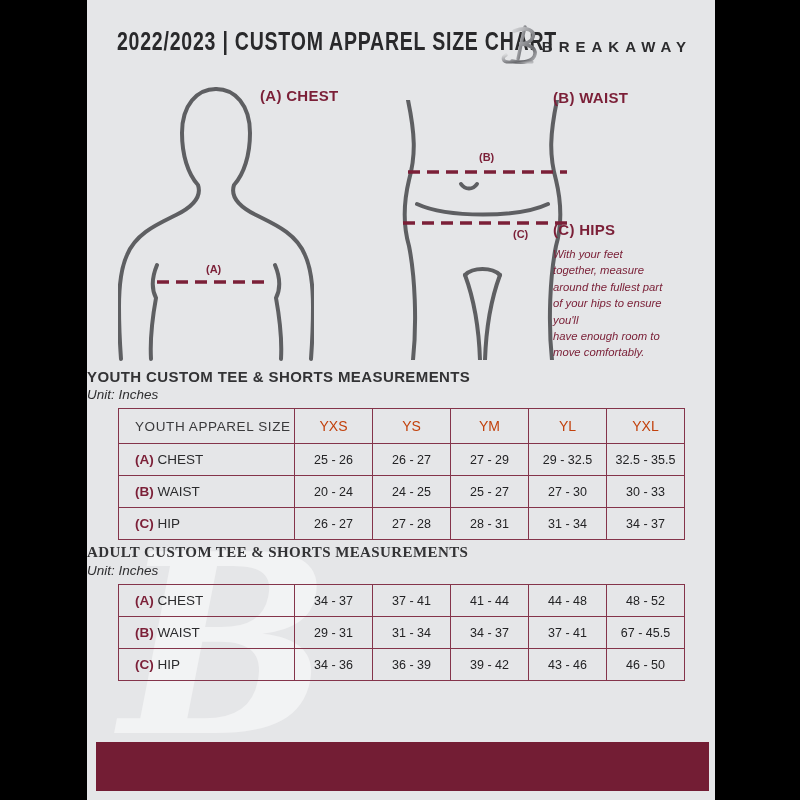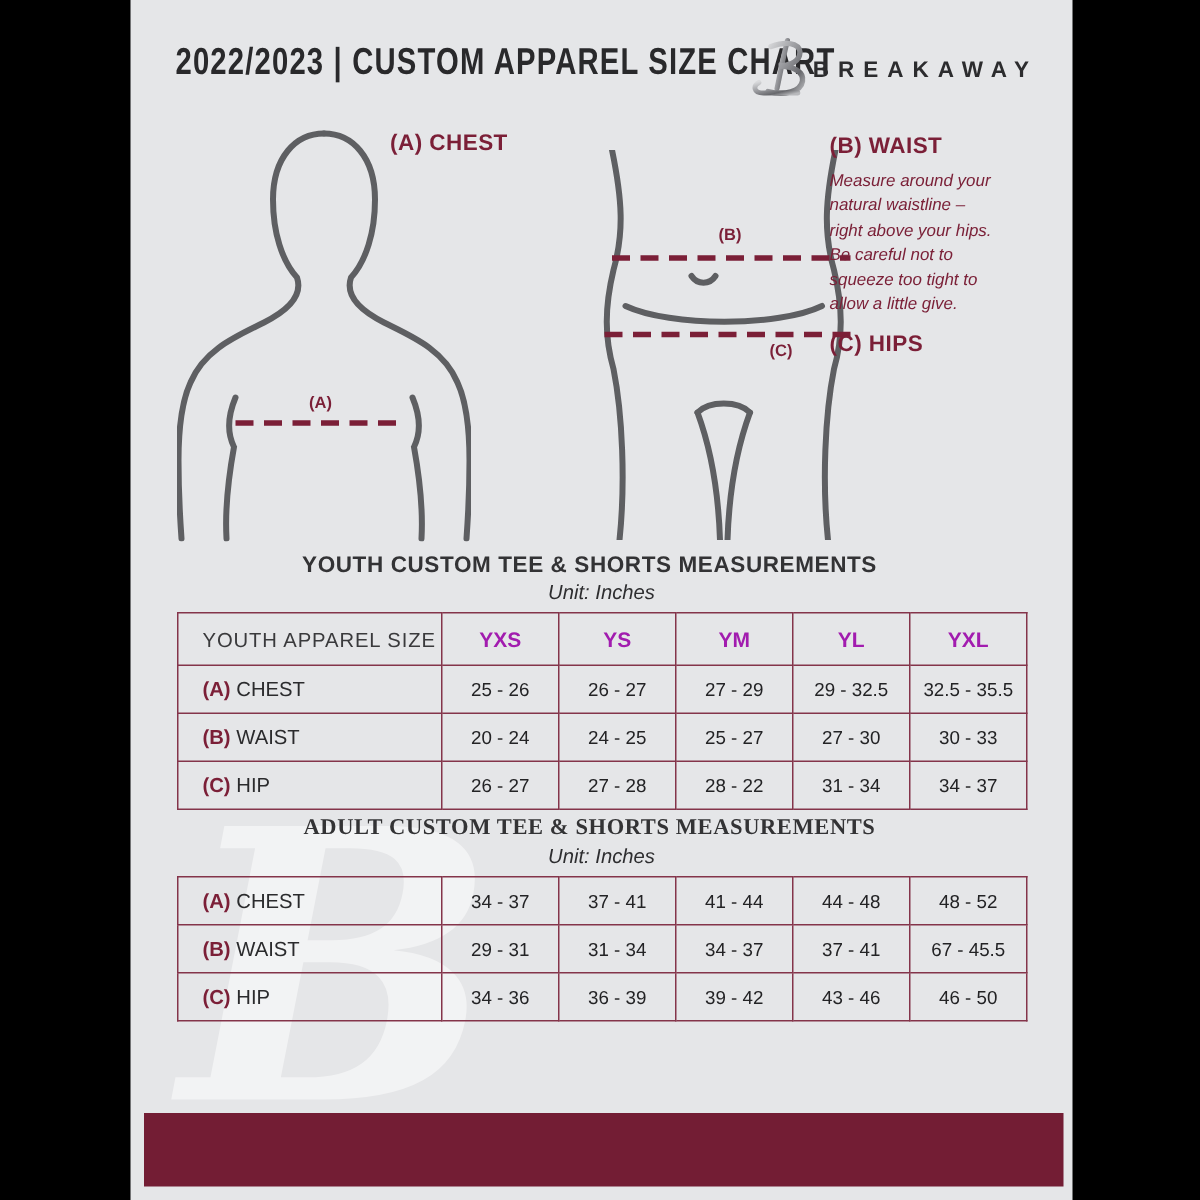--- a/index.html
+++ b/index.html
@@ -19,35 +19,35 @@
   .brand{position:absolute;top:24px;right:108px;display:flex;align-items:center;}
   .brand-name{font-weight:bold;font-size:15px;letter-spacing:6px;color:#2c2c2e;}
 
   .instr-head{position:absolute;font-weight:bold;font-size:15px;color:#7b1f37;letter-spacing:.3px;}
   .instr-text{position:absolute;font-style:italic;font-size:11.3px;line-height:1.45;
               color:#7b2138;white-space:pre-line;}
 
   .fig{position:absolute;}
   .marker{position:absolute;font-weight:bold;font-size:11px;color:#7b1f37;}
 
-  .section-title{position:absolute;left:87px;width:612px;text-align:center;
+  .section-title{position:absolute;left:87px;width:612px;
                  font-weight:bold;font-size:15px;color:#333335;letter-spacing:.4px;}
-  .section-unit{position:absolute;left:87px;width:628px;text-align:center;
+  .section-unit{position:absolute;left:87px;width:628px;
                 font-style:italic;font-size:13.5px;color:#2e2e30;}
 
   table.size{position:absolute;left:118px;width:566px;border-collapse:collapse;table-layout:fixed;}
   table.size col.c0{width:176px;}
   table.size col.cn{width:78px;}
   table.size td,table.size th{border:1.5px solid #84344a;padding:0;height:31px;
       font-size:12.5px;color:#232325;text-align:center;vertical-align:middle;}
   table.size tr.head td,table.size tr.head th{height:34px;}
   table.size th.rowlabel{text-align:left;padding-left:16px;font-weight:normal;
       font-size:13.5px;color:#3a3a3c;letter-spacing:.6px;}
   table.size td.rowlabel{text-align:left;padding-left:16px;font-size:13.5px;color:#2b2b2d;}
-  table.size td.colhead{font-weight:bold;font-size:14px;color:#a21caf;}
+  table.size td.colhead{font-weight:normal;font-size:14px;color:#c2410c;}
   .pfx{font-weight:bold;color:#7b1f37;}
 
   .footer-bar{position:absolute;left:96px;top:742px;width:613px;height:49px;background:#731d34;}
 
   svg .body-line{fill:none;stroke:#5e5f62;stroke-width:4;stroke-linecap:round;}
   svg .dash{fill:none;stroke:#7b1f37;stroke-width:3.6;stroke-dasharray:12 7;stroke-linecap:butt;}
   svg .logo-line{fill:none;stroke:url(#metal);stroke-linecap:round;}
 </style>
 </head>
 <body>
@@ -97,28 +97,29 @@
     <path class="dash" d="M 8,123 L 172,123"></path>
   </svg>
 
   <span class="marker" style="left:206px;top:263px;">(A)</span>
   <span class="marker" style="left:479px;top:151px;">(B)</span>
   <span class="marker" style="left:513px;top:228px;">(C)</span>
 
   <div class="instr-head" style="left:260px;top:87px;">(A) CHEST</div>
 
   <div class="instr-head" style="left:553px;top:89px;">(B) WAIST</div>
-  <div class="instr-text" style="left:553px;top:113px;width:140px;">Measure around your
-natural waistline –
-right above your hips.
-Be careful not to
-squeeze too tight to
-allow a little give.</div>
 
   <div class="instr-head" style="left:553px;top:221px;">(C) HIPS</div>
+  <div class="instr-text" style="left:553px;top:246px;width:145px;">With your feet
+together, measure
+around the fullest part
+of your hips to ensure
+you'll
+have enough room to
+move comfortably.</div>
 
   <div class="section-title" style="top:368px;">YOUTH CUSTOM TEE &amp; SHORTS MEASUREMENTS</div>
   <div class="section-unit" style="top:387px;">Unit: Inches</div>
 
   <table class="size" style="top:408px;">
     <colgroup>
         <col class="c0">
         <col class="cn">
         <col class="cn">
         <col class="cn">
@@ -147,21 +148,21 @@
       <td>20 - 24</td>
       <td>24 - 25</td>
       <td>25 - 27</td>
       <td>27 - 30</td>
       <td>30 - 33</td>
     </tr>
     <tr>
       <td class="rowlabel"><span class="pfx">(C)</span> <span>HIP</span></td>
       <td>26 - 27</td>
       <td>27 - 28</td>
-      <td>28 - 22</td>
+      <td>28 - 31</td>
       <td>31 - 34</td>
       <td>34 - 37</td>
     </tr>
   </tbody>
     </table>
 
   <div class="section-title" style="top:544px;font-family:Liberation Serif, serif;">ADULT CUSTOM TEE &amp; SHORTS MEASUREMENTS</div>
   <div class="section-unit" style="top:563px;">Unit: Inches</div>
 
   <table class="size" style="top:584px;">

